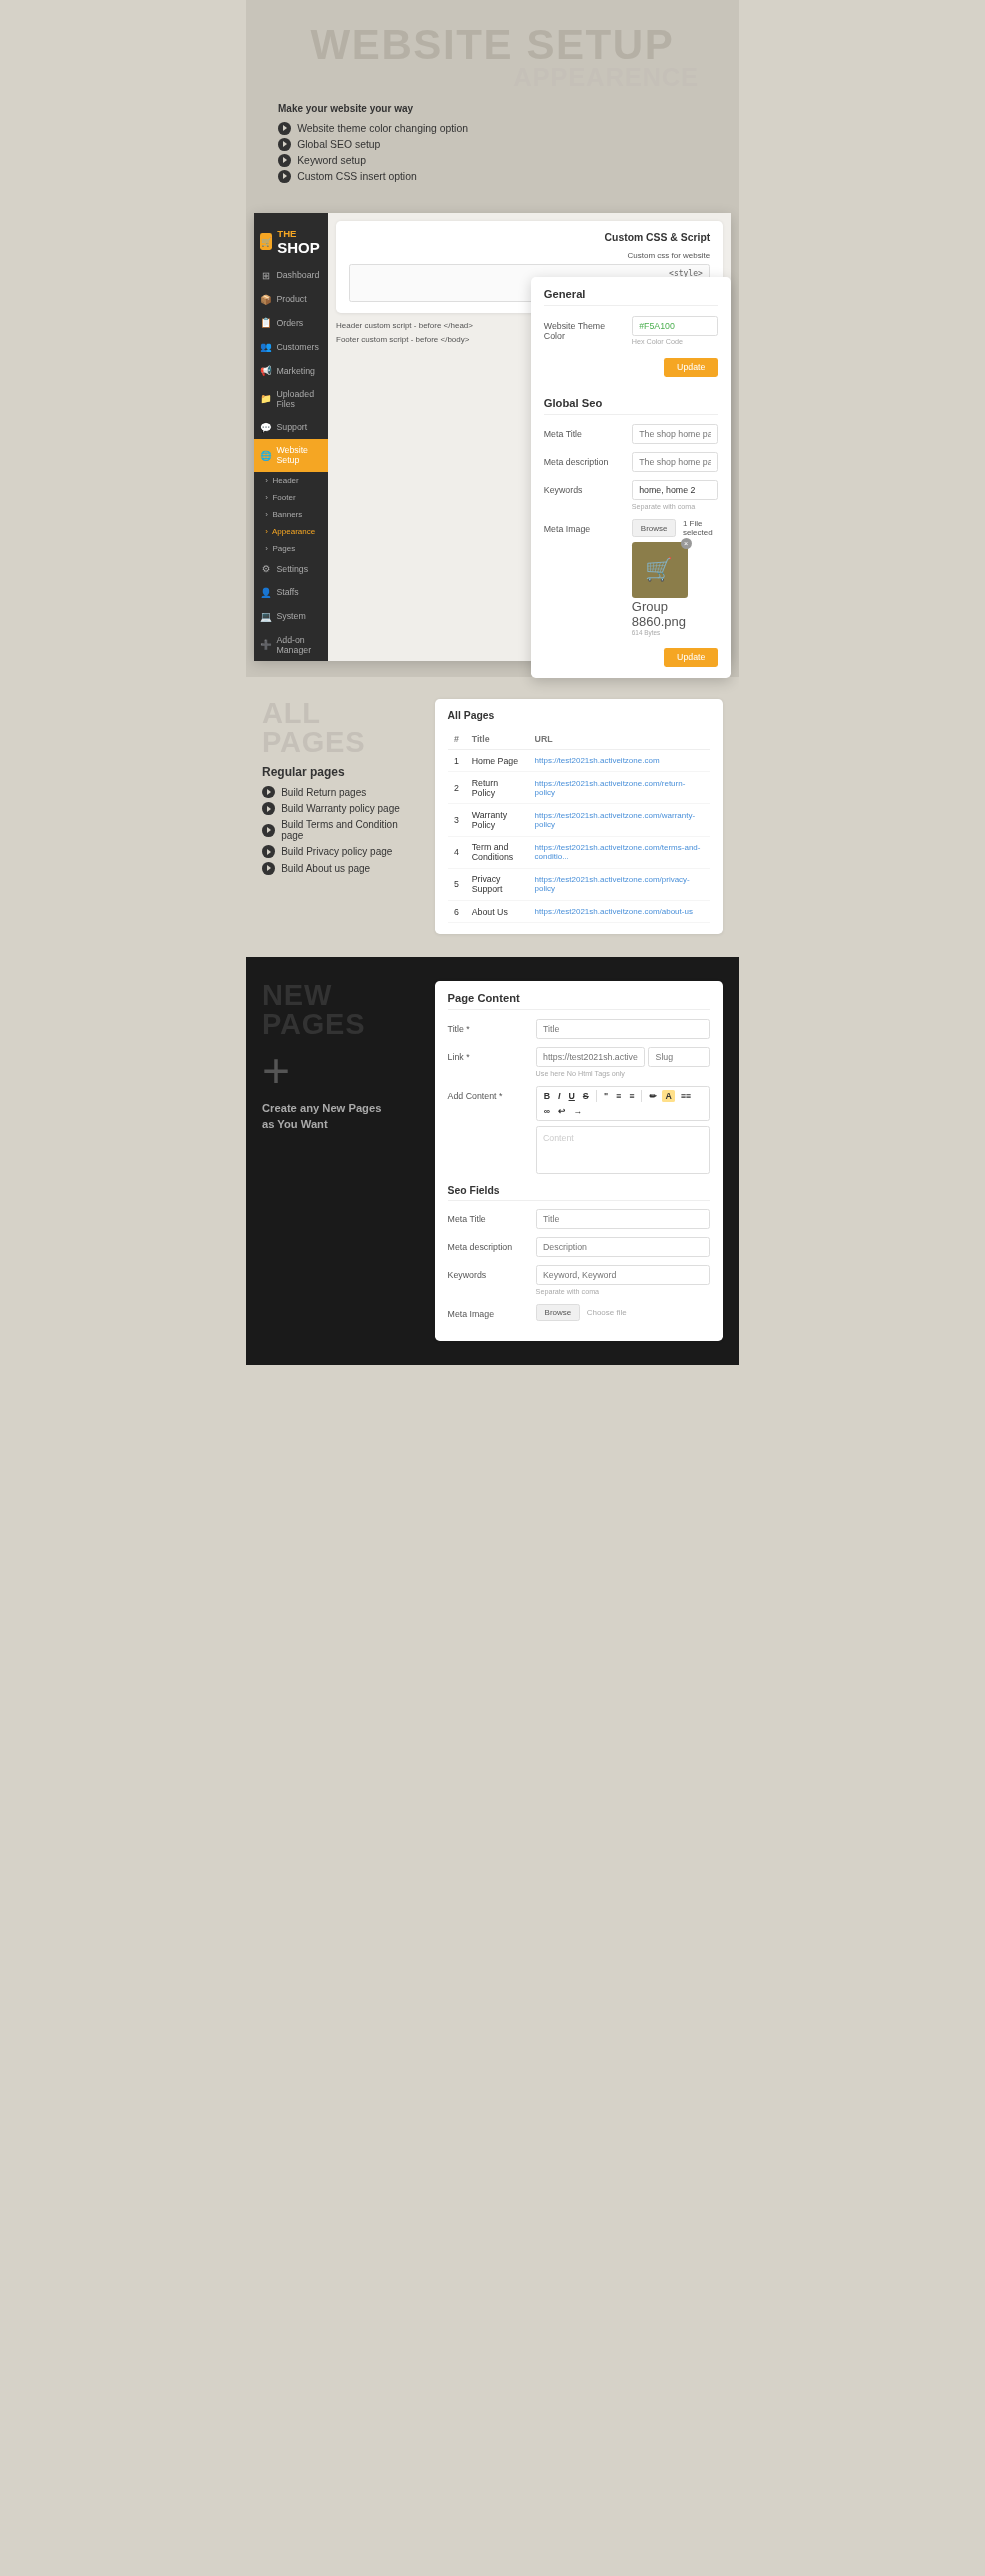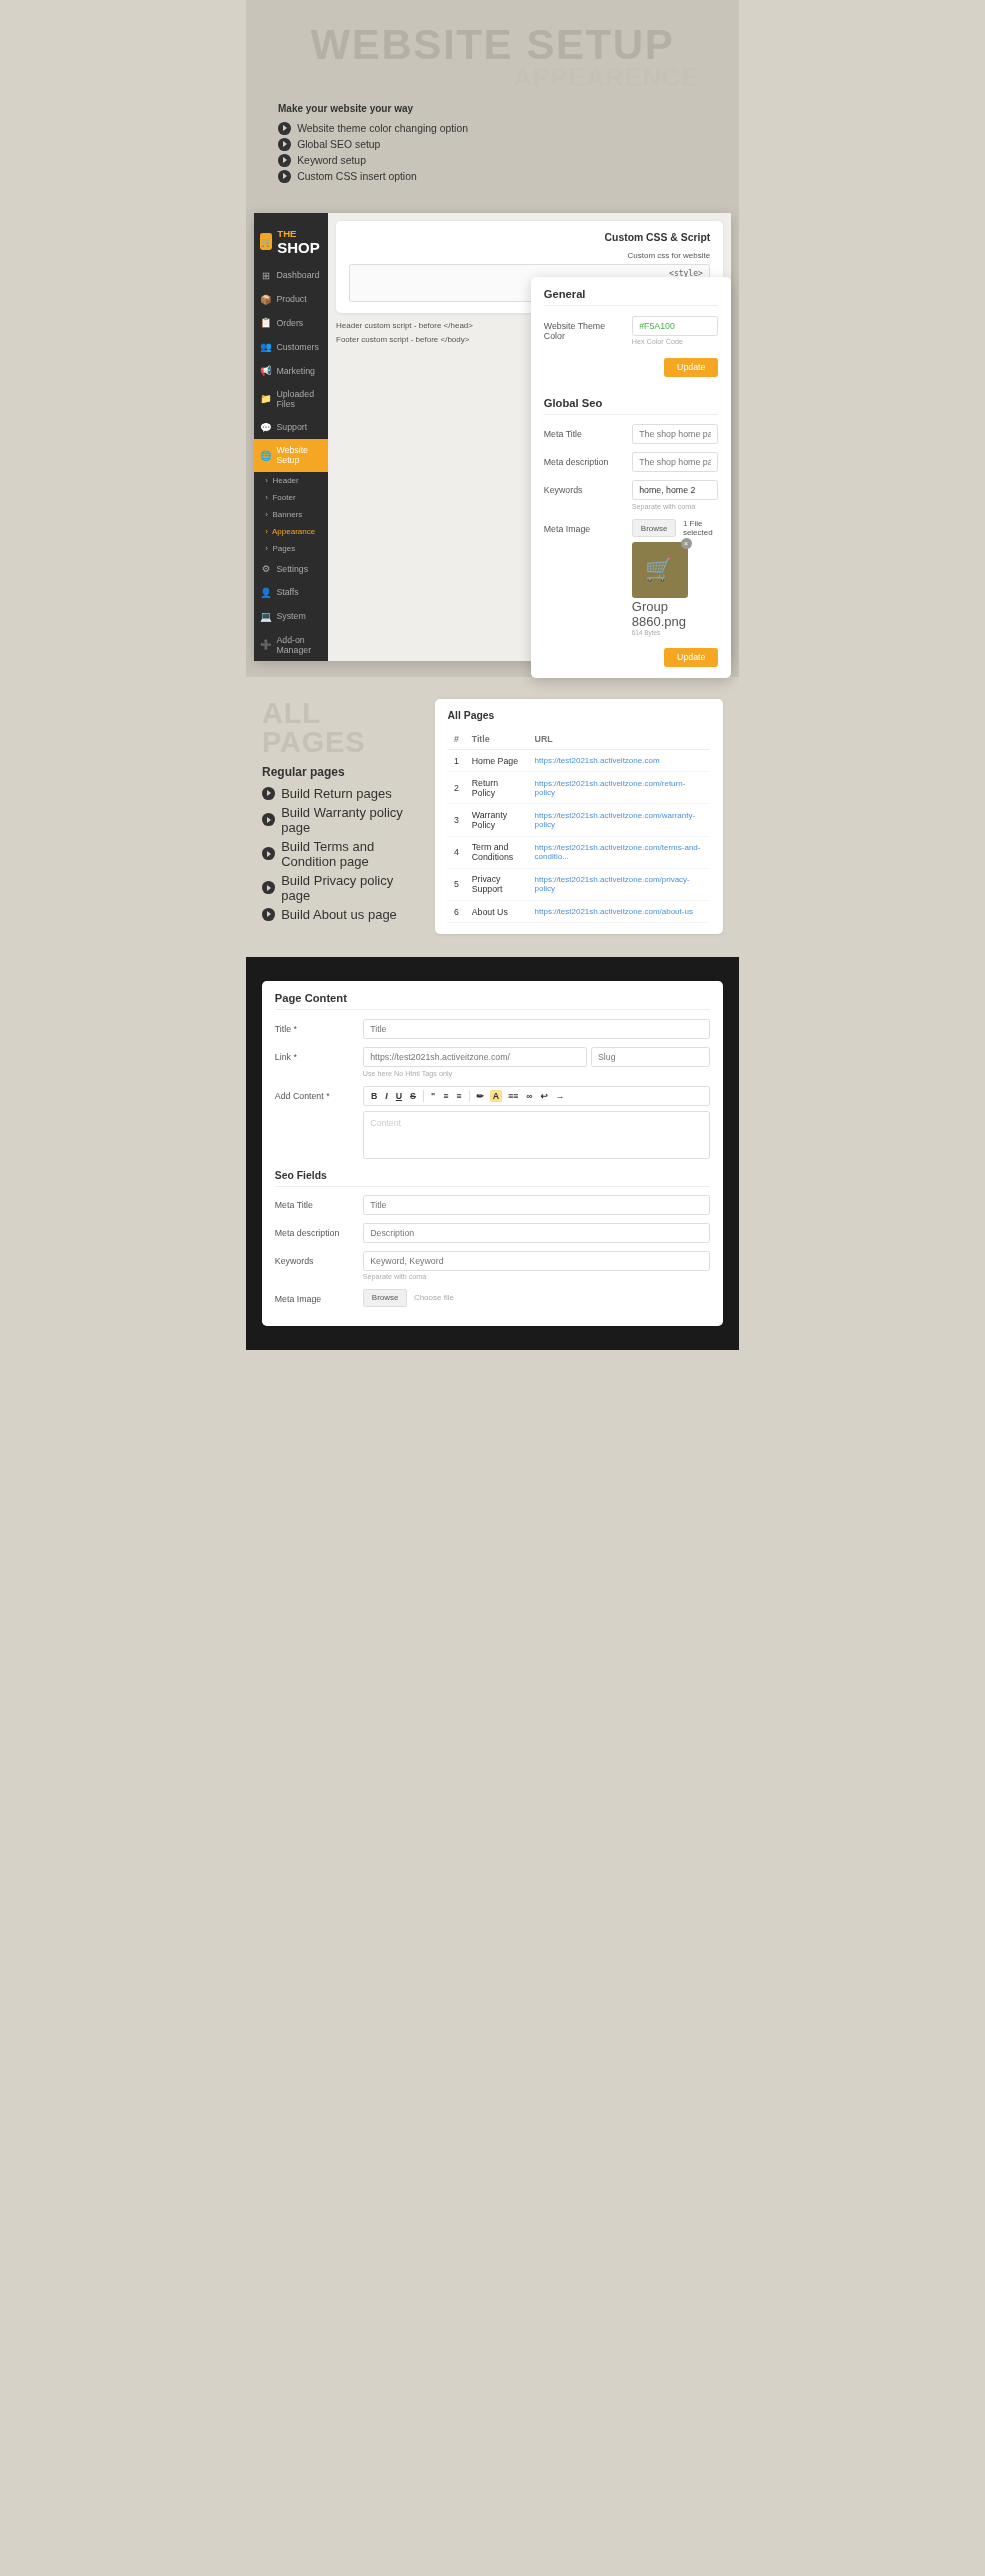--- a/index.html
+++ b/index.html
@@ -325,21 +325,21 @@
       color: #333;
       margin: 8px 0 6.4px 0;
     }
     .pages-list {
       list-style: none;
     }
     .pages-list li {
       display: flex;
       align-items: center;
       gap: 6.4px;
-      font-size: 13px;
+      font-size: 10px;
       color: #333;
       margin: 4px 0;
     }
 
     
     .table-card {
       background: #fff;
       border-radius: 4.8px;
       padding: 11.2px 12.8px;
       box-shadow: 0 0.8px 3.2px rgba(0,0,0,0.08);
@@ -744,20 +744,28 @@
           </tr>
         </tbody>
       </table>
     </div>
   </div>
 </div>
 
 <div class="section-divider"></div>
 
 <div class="new-pages-section">
+  <div class="new-pages-left">
+    <div class="new-pages-title">NEW PAGES</div>
+    <span class="plus-icon-big">+</span>
+    <div class="new-pages-desc">
+      <span>Create any New Pages</span><br>
+      <span>as You Want</span>
+    </div>
+  </div>
   <div class="new-pages-right">
     <div class="page-content-card">
       <div class="section-label">Page Content</div>
 
       <div class="form-row">
         <div class="form-label">Title *</div>
         <div class="form-field">
           <input class="input-field" type="text" placeholder="Title" style="">
         </div>
       </div>

